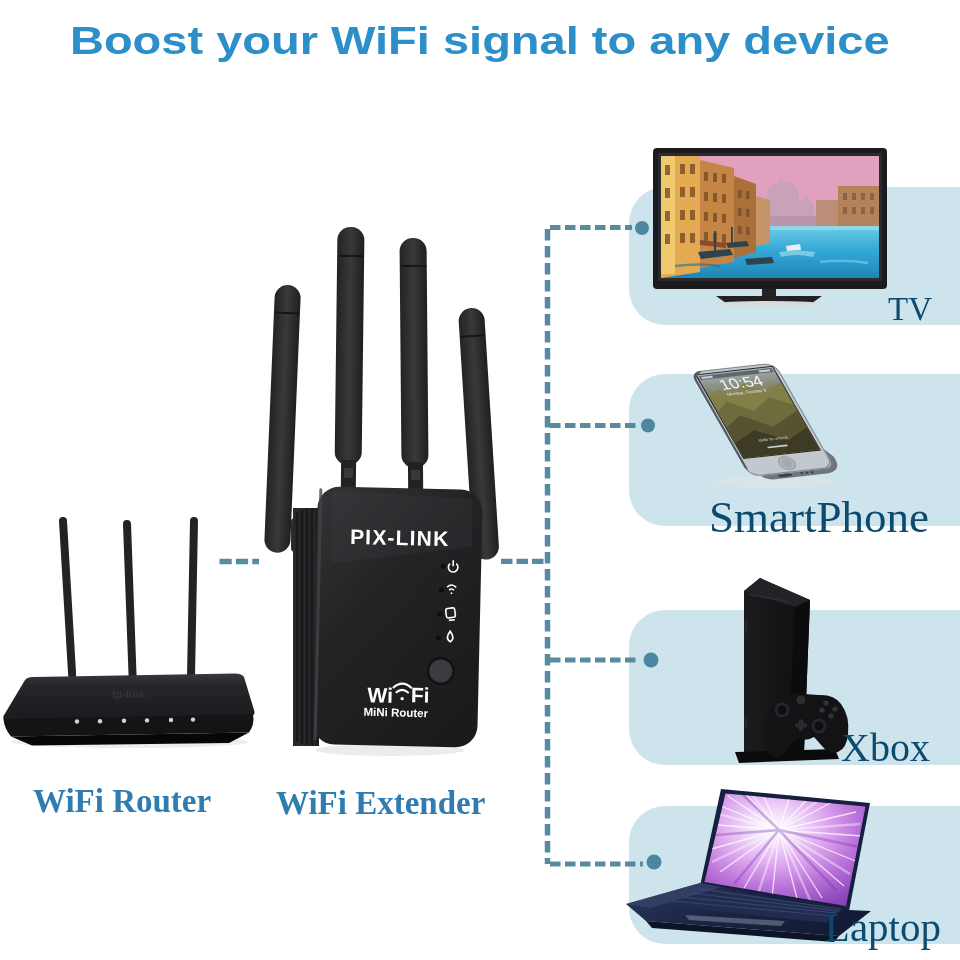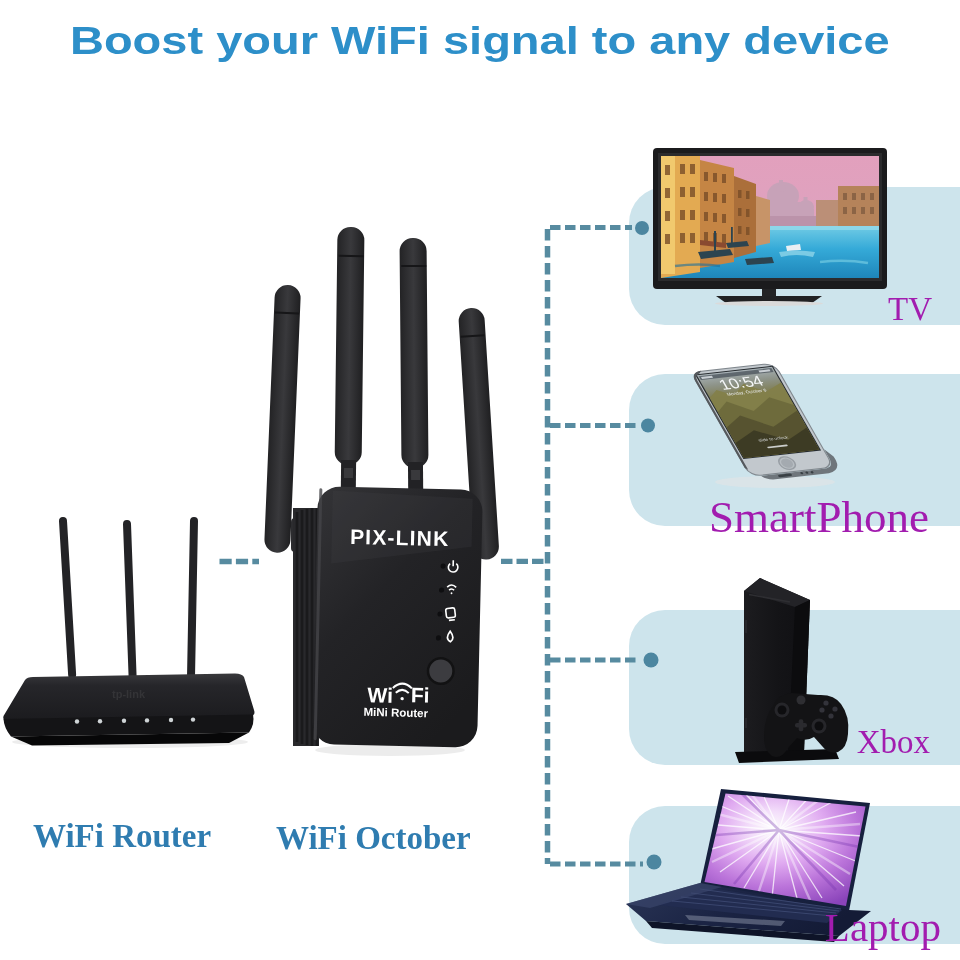--- a/index.html
+++ b/index.html
@@ -8,23 +8,23 @@
   .abs{position:absolute;}
   .title{position:absolute;left:0;top:18px;width:960px;text-align:center;
          font-weight:bold;font-size:39.5px;color:#2d8fc9;letter-spacing:0px;
          transform:scaleX(1.19);transform-origin:481px 0;}
   .panel{position:absolute;left:629px;width:331px;background:#cde4ec;
          border-radius:36px 0 0 36px;}
   .p1{top:187px;height:138px;}
   .p2{top:374px;height:152px;}
   .p3{top:610px;height:155px;}
   .p4{top:806px;height:138px;}
-  .rlabel{position:absolute;font-family:"Liberation Serif",serif;color:#a21caf;}
+  .rlabel{position:absolute;font-family:"Liberation Serif",serif;color:#0c4a6e;}
   .llabel{position:absolute;font-family:"Liberation Serif",serif;color:#2f7cb0;
-          font-weight:bold;font-size:33px;margin-top:35px;}
+          font-weight:bold;font-size:33px;}
 </style>
 </head>
 <body>
 <div class="title">Boost your WiFi signal to any device</div>
 
 <div class="panel p1"></div>
 <div class="panel p2"></div>
 <div class="panel p3"></div>
 <div class="panel p4"></div>
 
@@ -440,16 +440,16 @@
       <path d="M 394.5 688 Q 404 679 413.5 688"></path>
       <path d="M 397.5 692.8 Q 404 686.6 410.5 692.8"></path>
     </g>
     <circle cx="404" cy="698.5" r="1.7" fill="#fff"></circle>
     <text x="398" y="716.5" font-size="11.5" font-weight="bold" fill="#ffffff" text-anchor="middle" font-family="Liberation Sans, sans-serif">MiNi Router</text>
   </g>
 </svg>
 
 <div class="rlabel" style="right:28px;top:291px;font-size:33px;">TV</div>
 <div class="rlabel" style="right:31px;top:491px;font-size:45px;">SmartPhone</div>
-<div class="rlabel" style="right:30px;top:724px;font-size:33px;">Xbox</div>
+<div class="rlabel" style="right:30px;top:724px;font-size:40px;">Xbox</div>
 <div class="rlabel" style="right:19px;top:903px;font-size:41px;">Laptop</div>
 <div class="llabel" style="left:33px;top:783px;">WiFi Router</div>
-<div class="llabel" style="left:276px;top:785px;">WiFi October</div>
+<div class="llabel" style="left:276px;top:785px;">WiFi Extender</div>
 
 </body></html>

